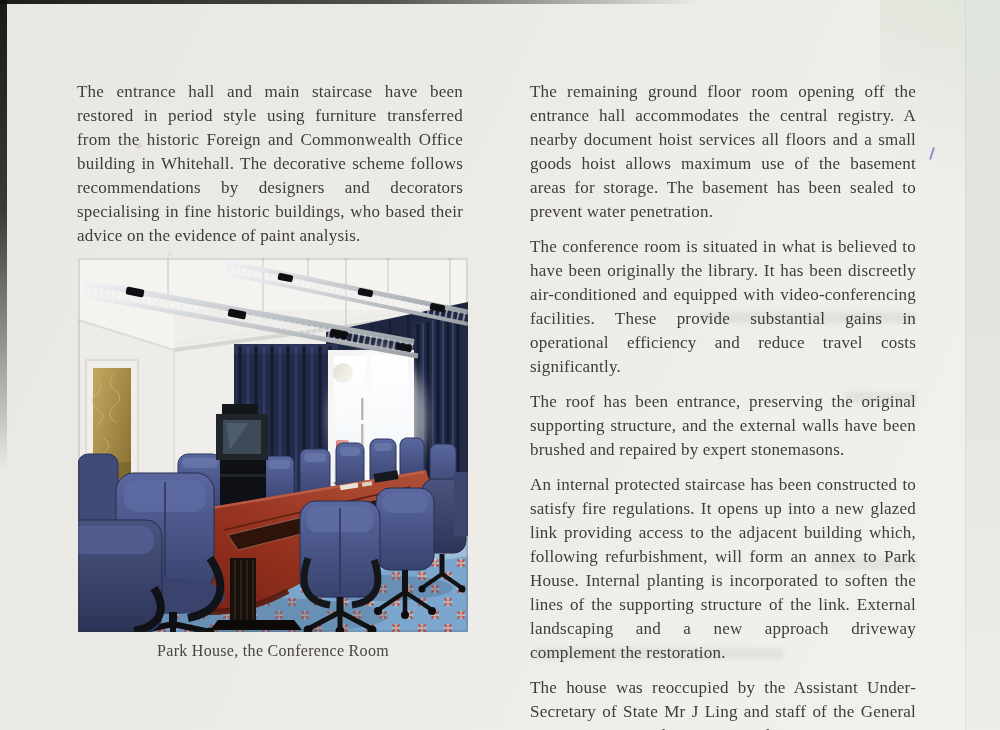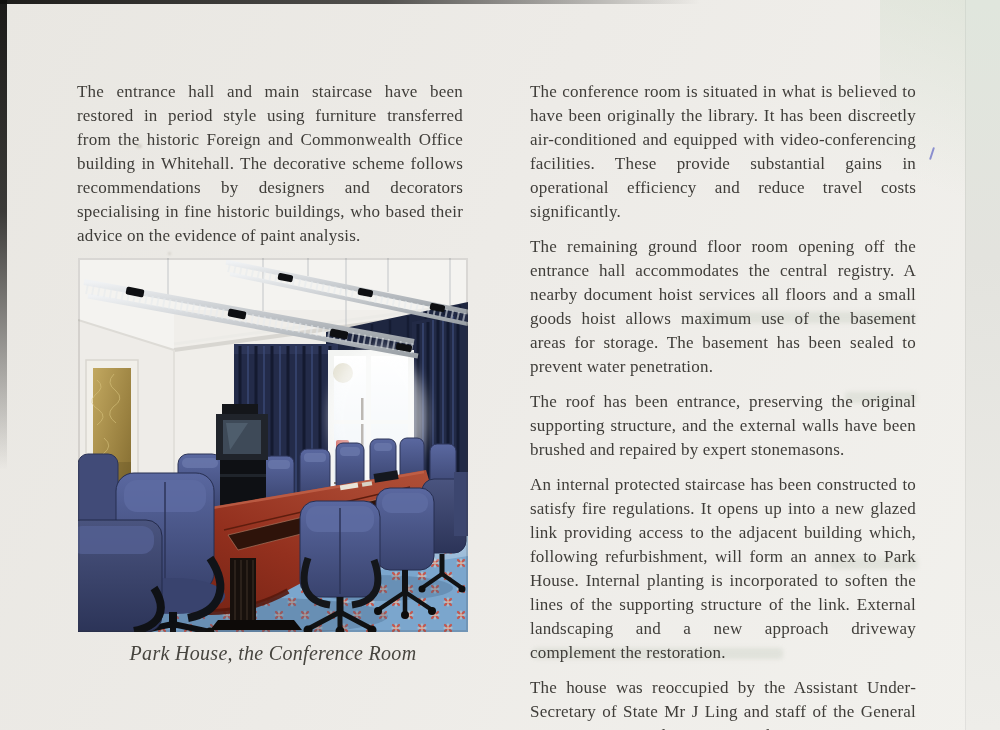--- a/index.html
+++ b/index.html
@@ -42,21 +42,21 @@
     font-size:17px;line-height:24px;color:#3f3d39;
     text-align:justify;letter-spacing:.2px;
   }
   .col p{margin:0 0 11px 0;}
   .col-left{left:77px;}
   .col-right{left:530px;}
   .figure{position:absolute;left:78px;top:258px;width:390px;height:374px;}
   .figure svg{display:block;width:100%;height:100%;}
   .caption{
     position:absolute;left:78px;top:642px;width:390px;
-    text-align:center;font-style:italic;font-size:20px;color:#47453f;letter-spacing:.3px;
+    text-align:center;font-size:16px;color:#47453f;letter-spacing:.3px;
   }
 </style>
 </head>
 <body>
 
 <div class="scan-tint-topright"></div>
 <div class="scan-edge-top"></div>
 <div class="scan-edge-left"></div>
 <div class="scan-edge-right"></div>
 <div class="pen-mark"></div>
@@ -327,18 +327,18 @@
     </g>
   </g>
 
   <rect x="1" y="1" width="388" height="372" fill="none" stroke="rgba(60,50,40,0.14)" stroke-width="2"></rect>
 </svg>
 </div>
 
 <div class="caption">Park House, the Conference Room</div>
 
 <div class="col col-right">
+  <p>The remaining ground floor room opening off the entrance hall accommodates the central registry. A nearby document hoist services all floors and a small goods hoist allows maximum use of the basement areas for storage. The basement has been sealed to prevent water penetration.</p>
   <p>The conference room is situated in what is believed to have been originally the library. It has been discreetly air-conditioned and equipped with video-conferencing facilities. These provide substantial gains in operational efficiency and reduce travel costs significantly.</p>
-  <p>The remaining ground floor room opening off the entrance hall accommodates the central registry. A nearby document hoist services all floors and a small goods hoist allows maximum use of the basement areas for storage. The basement has been sealed to prevent water penetration.</p>
   <p>The roof has been entrance, preserving the original supporting structure, and the external walls have been brushed and repaired by expert stonemasons.</p>
   <p>An internal protected staircase has been constructed to satisfy fire regulations. It opens up into a new glazed link providing access to the adjacent building which, following refurbishment, will form an annex to Park House. Internal planting is incorporated to soften the lines of the supporting structure of the link. External landscaping and a new approach driveway complement the restoration.</p>
   <p>The house was reoccupied by the Assistant Under-Secretary of State Mr J Ling and staff of the General Services Command on 29 September 1995.</p>
 </div>
 
 </body></html>

